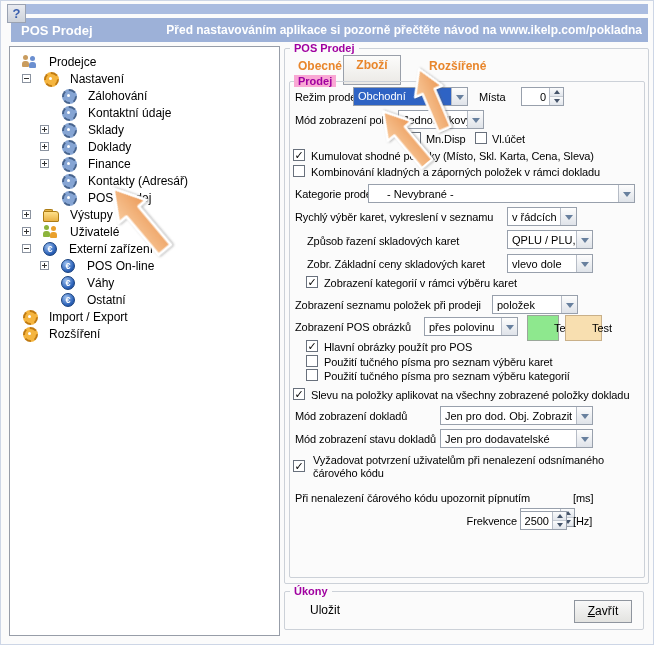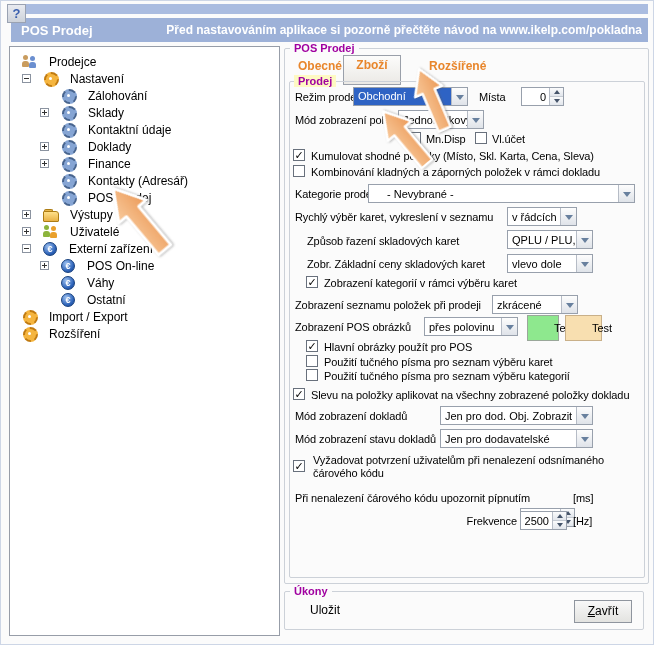--- a/index.html
+++ b/index.html
@@ -143,28 +143,28 @@
         <span class="exp minus"></span>
         <span class="icon icon-gear-orange"></span>
         <span class="tree-label">Nastavení</span>
       </div>
       <div class="tree-row lvl1">
         <span class="exp-spacer"></span>
         <span class="icon icon-gear-blue"></span>
         <span class="tree-label">Zálohování</span>
       </div>
       <div class="tree-row lvl1">
+        <span class="exp-spacer"></span>
+        <span class="icon icon-gear-blue"></span>
+        <span class="tree-label">Kontaktní údaje</span>
+      </div>
+      <div class="tree-row lvl1">
         <span class="exp plus"></span>
         <span class="icon icon-gear-blue"></span>
         <span class="tree-label">Sklady</span>
-      </div>
-      <div class="tree-row lvl1">
-        <span class="exp-spacer"></span>
-        <span class="icon icon-gear-blue"></span>
-        <span class="tree-label">Kontaktní údaje</span>
       </div>
       <div class="tree-row lvl1">
         <span class="exp plus"></span>
         <span class="icon icon-gear-blue"></span>
         <span class="tree-label">Doklady</span>
       </div>
       <div class="tree-row lvl1">
         <span class="exp plus"></span>
         <span class="icon icon-gear-blue"></span>
         <span class="tree-label">Finance</span>
@@ -220,21 +220,21 @@
     </div>
 
   <div class="group" style="left:283px; top:47px; width:365px; height:536px;"></div>
   <span class="cap" style="left:289px; top:41px;">POS Prodej</span>
 
   <span class="tab-label" style="left:297px; top:58px;">Obecné</span>
   <div id="tab-zbozi">Zboží</div>
   <span class="tab-label" style="left:428px; top:58px;">Rozšířené</span>
 
   <div class="group" style="left:288px; top:80px; width:356px; height:497px;"></div>
-  <span class="cap" style="left:293px; top:74px; background:#fef9c3;">Prodej</span>
+  <span class="cap" style="left:293px; top:74px; background:#f9a8d4;">Prodej</span>
 
   <span class="lbl" style="left:294px; top:90px;">Režim prodeje</span>
   <div class="combo" style="left:352px; top:86px; width:115px;">
     <span class="txt sel">Obchodní</span>
     <span class="dd">
         <i></i>
       </span>
   </div>
   <span class="lbl" style="left:478px; top:90px;">Místa</span>
   <div class="spin" style="left:520px; top:86px; width:43px;">
@@ -295,21 +295,21 @@
     <span class="dd">
         <i></i>
       </span>
   </div>
 
   <span class="cb checked" style="left:305px; top:275px;">✓</span>
   <span class="lbl" style="left:323px; top:276px;">Zobrazení kategorií v rámci výběru karet</span>
 
   <span class="lbl" style="left:294px; top:298px;">Zobrazení seznamu položek při prodeji</span>
   <div class="combo" style="left:491px; top:294px; width:86px;">
-    <span class="txt">zkrácené</span>
+    <span class="txt">položek</span>
     <span class="dd">
         <i></i>
       </span>
   </div>
 
   <span class="lbl" style="left:294px; top:320px;">Zobrazení POS obrázků</span>
   <div class="combo" style="left:423px; top:316px; width:94px;">
     <span class="txt">přes polovinu</span>
     <span class="dd">
         <i></i>

